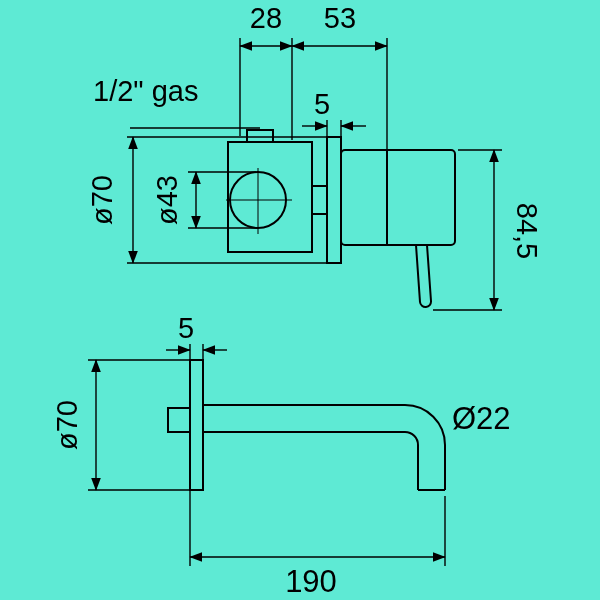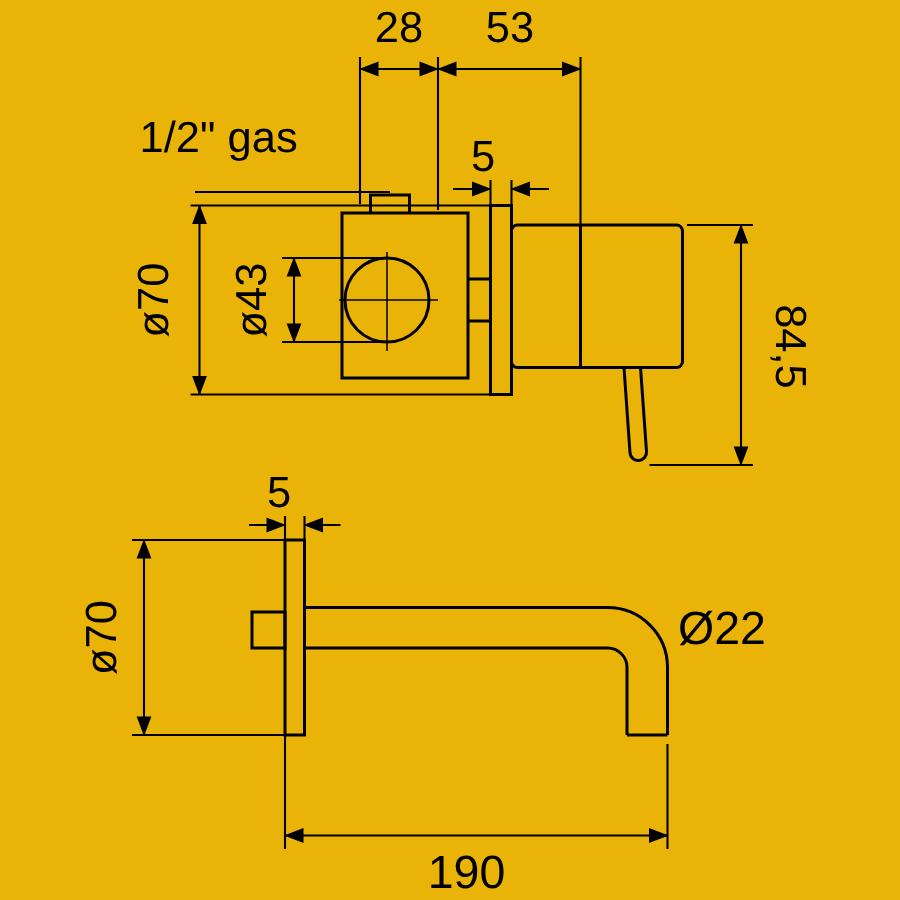--- a/index.html
+++ b/index.html
@@ -1,16 +1,16 @@
 <!DOCTYPE html>
 <html><head>
 <meta charset="utf-8">
 <style>
   html,body{margin:0;padding:0;background:#ffffff;}
-  .stage{position:relative;width:600px;height:600px;background:#eab308;overflow:hidden;}
+  .stage{position:relative;width:600px;height:600px;background:#5eead4;overflow:hidden;}
   svg text{font-family:"Liberation Sans","DejaVu Sans",sans-serif;fill:#000;}
   .obj{fill:none;stroke:#000;stroke-width:2;stroke-linejoin:miter;stroke-linecap:butt;}
   .dim{fill:none;stroke:#000;stroke-width:1.4;}
   .thin{fill:none;stroke:#000;stroke-width:1;}
   .t{font-size:29px;}
   .tb{font-size:31px;}
 </style>
 </head>
 <body>
 

